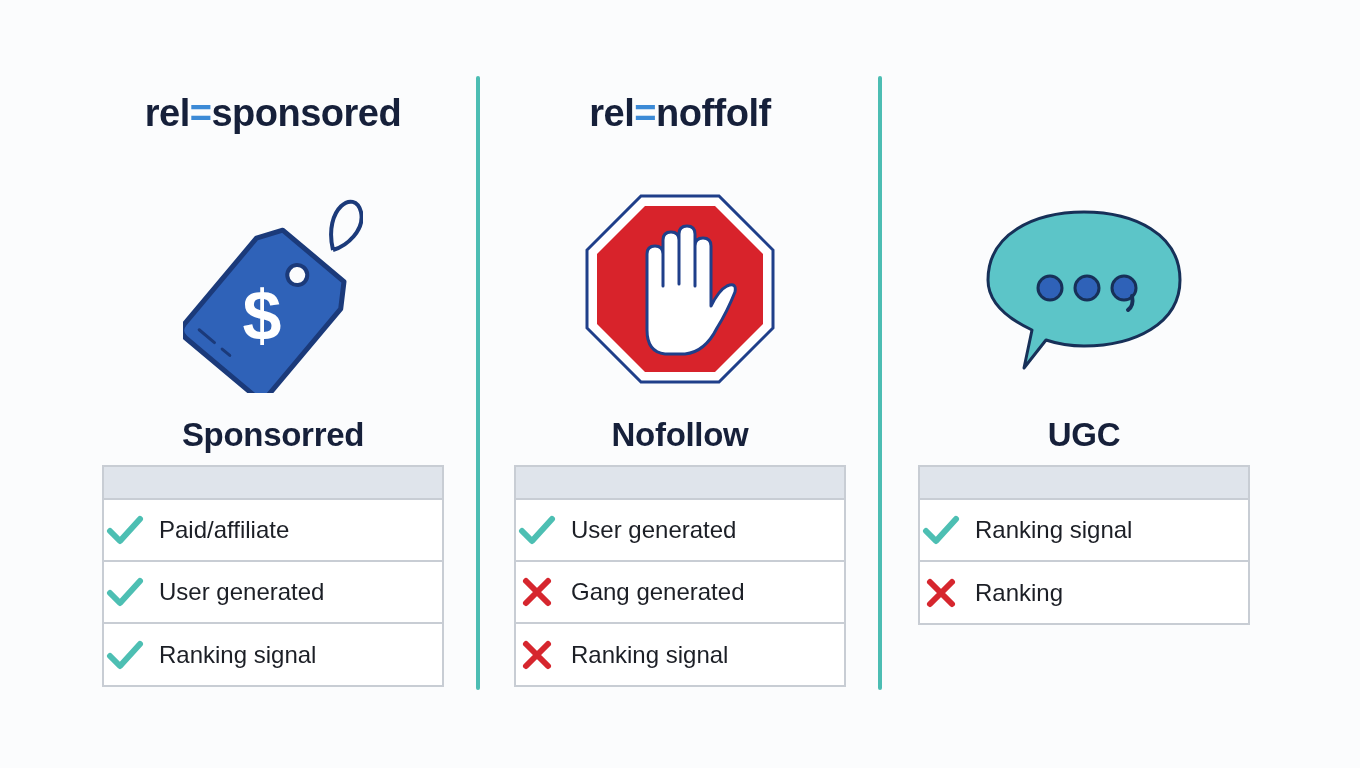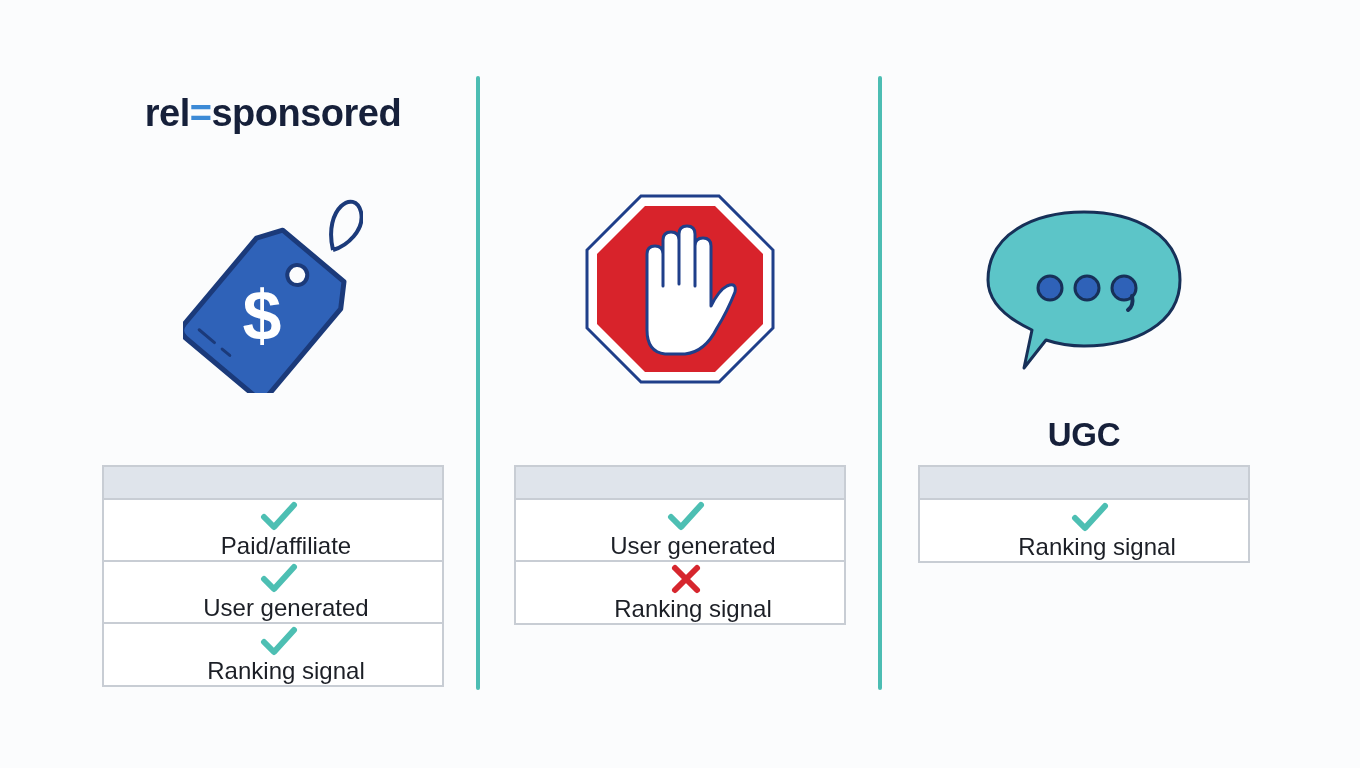--- a/index.html
+++ b/index.html
@@ -48,21 +48,21 @@
     .table {
       position: absolute; top: 465px; left: 0; width: 100%;
       border: 2px solid #c8cdd4; background: #ffffff;
     }
     .table-head {
       height: 33px; background: #dfe4eb;
       border-bottom: 2px solid #c8cdd4;
     }
     .row {
       height: 62px; display: flex; align-items: center;
-      border-bottom: 2px solid #c8cdd4; padding-left: 26px; flex-direction: column;
+      border-bottom: 2px solid #c8cdd4; padding-left: 1px;
     }
     .row:last-child { border-bottom: none; height: 61px; }
     .row .mark {
       width: 40px; height: 36px; display: flex;
       align-items: center; justify-content: center; margin-right: 14px;
     }
     .row .text {
       font-size: 24px; color: #1c1f26;
     }
   </style>
@@ -82,20 +82,21 @@
       <svg width="180" height="205" viewBox="0 0 180 205">
         <path d="M150 62 C 140 20, 172 0, 178 24 C 182 42, 164 58, 150 62" fill="none" stroke="#1b3a7a" stroke-width="4"></path>
         <g transform="rotate(40 95 110)">
           <path d="M55 55 L135 55 L150 78 L150 190 Q150 200 140 200 L50 200 Q40 200 40 190 L40 78 Z" fill="#2f62b8" stroke="#1b3a7a" stroke-width="5" stroke-linejoin="round"></path>
           <circle cx="95" cy="80" r="10" fill="#fbfcfd" stroke="#1b3a7a" stroke-width="4"></circle>
           <text x="95" y="158" text-anchor="middle" font-family="Liberation Sans, sans-serif" font-weight="700" font-size="70" fill="#ffffff" transform="rotate(-40 95 135)">$</text>
           <path d="M55 185 L75 185 M85 185 L95 185" stroke="#1b3a7a" stroke-width="3" stroke-linecap="round"></path>
         </g>
       </svg>
     </div>
+    <div class="label">Sponsorred</div>
     <div class="table">
       <div class="table-head"></div>
       <div class="row">
         <span class="mark">
           <svg width="38" height="32" viewBox="0 0 38 32">
               <path d="M4 17 L14 27 L34 5" fill="none" stroke="#4dbfb3" stroke-width="6" stroke-linecap="round" stroke-linejoin="round"></path>
             </svg>
         </span>
         <span class="text">Paid/affiliate</span>
       </div>
@@ -112,40 +113,52 @@
           <svg width="38" height="32" viewBox="0 0 38 32">
               <path d="M4 17 L14 27 L34 5" fill="none" stroke="#4dbfb3" stroke-width="6" stroke-linecap="round" stroke-linejoin="round"></path>
             </svg>
         </span>
         <span class="text">Ranking signal</span>
       </div>
     </div>
   </div>
 
   <div class="column col-2">
+    <div class="attr-title">
+      <span>rel</span><span class="eq">=</span><span>noffolf</span>
+    </div>
     <div class="icon-wrap">
       <svg width="190" height="190" viewBox="0 0 190 190">
         <polygon points="56,2 134,2 188,56 188,134 134,188 56,188 2,134 2,56" fill="#ffffff" stroke="#1f3f8a" stroke-width="3"></polygon>
         <polygon points="60,12 130,12 178,60 178,130 130,178 60,178 12,130 12,60" fill="#d8232b"></polygon>
         <path d="M62 92 L62 60 Q62 52 70 52 Q78 52 78 60 L78 92
                  L78 46 Q78 38 86 38 Q94 38 94 46 L94 90
                  L94 40 Q94 32 102 32 Q110 32 110 40 L110 92
                  L110 52 Q110 44 118 44 Q126 44 126 52 L126 112
                  Q134 96 142 92 Q152 88 150 98 Q142 118 132 134 Q120 158 100 160 L80 160 Q62 158 62 136 Z" fill="#ffffff" stroke="#1f3f8a" stroke-width="3" stroke-linejoin="round"></path>
       </svg>
     </div>
+    <div class="label">Nofollow</div>
     <div class="table">
       <div class="table-head"></div>
       <div class="row">
         <span class="mark">
           <svg width="38" height="32" viewBox="0 0 38 32">
               <path d="M4 17 L14 27 L34 5" fill="none" stroke="#4dbfb3" stroke-width="6" stroke-linecap="round" stroke-linejoin="round"></path>
             </svg>
         </span>
         <span class="text">User generated</span>
+      </div>
+      <div class="row">
+        <span class="mark">
+          <svg width="32" height="32" viewBox="0 0 32 32">
+              <path d="M5 5 L27 27 M27 5 L5 27" stroke="#d6262e" stroke-width="6" stroke-linecap="round"></path>
+            </svg>
+        </span>
+        <span class="text">Gang generated</span>
       </div>
       <div class="row">
         <span class="mark">
           <svg width="32" height="32" viewBox="0 0 32 32">
               <path d="M5 5 L27 27 M27 5 L5 27" stroke="#d6262e" stroke-width="6" stroke-linecap="round"></path>
             </svg>
         </span>
         <span class="text">Ranking signal</span>
       </div>
     </div>
@@ -167,16 +180,24 @@
     <div class="table">
       <div class="table-head"></div>
       <div class="row">
         <span class="mark">
           <svg width="38" height="32" viewBox="0 0 38 32">
               <path d="M4 17 L14 27 L34 5" fill="none" stroke="#4dbfb3" stroke-width="6" stroke-linecap="round" stroke-linejoin="round"></path>
             </svg>
         </span>
         <span class="text">Ranking signal</span>
       </div>
+      <div class="row">
+        <span class="mark">
+          <svg width="32" height="32" viewBox="0 0 32 32">
+              <path d="M5 5 L27 27 M27 5 L5 27" stroke="#d6262e" stroke-width="6" stroke-linecap="round"></path>
+            </svg>
+        </span>
+        <span class="text">Ranking</span>
+      </div>
     </div>
   </div>
 
 </div>
 
 </body></html>

